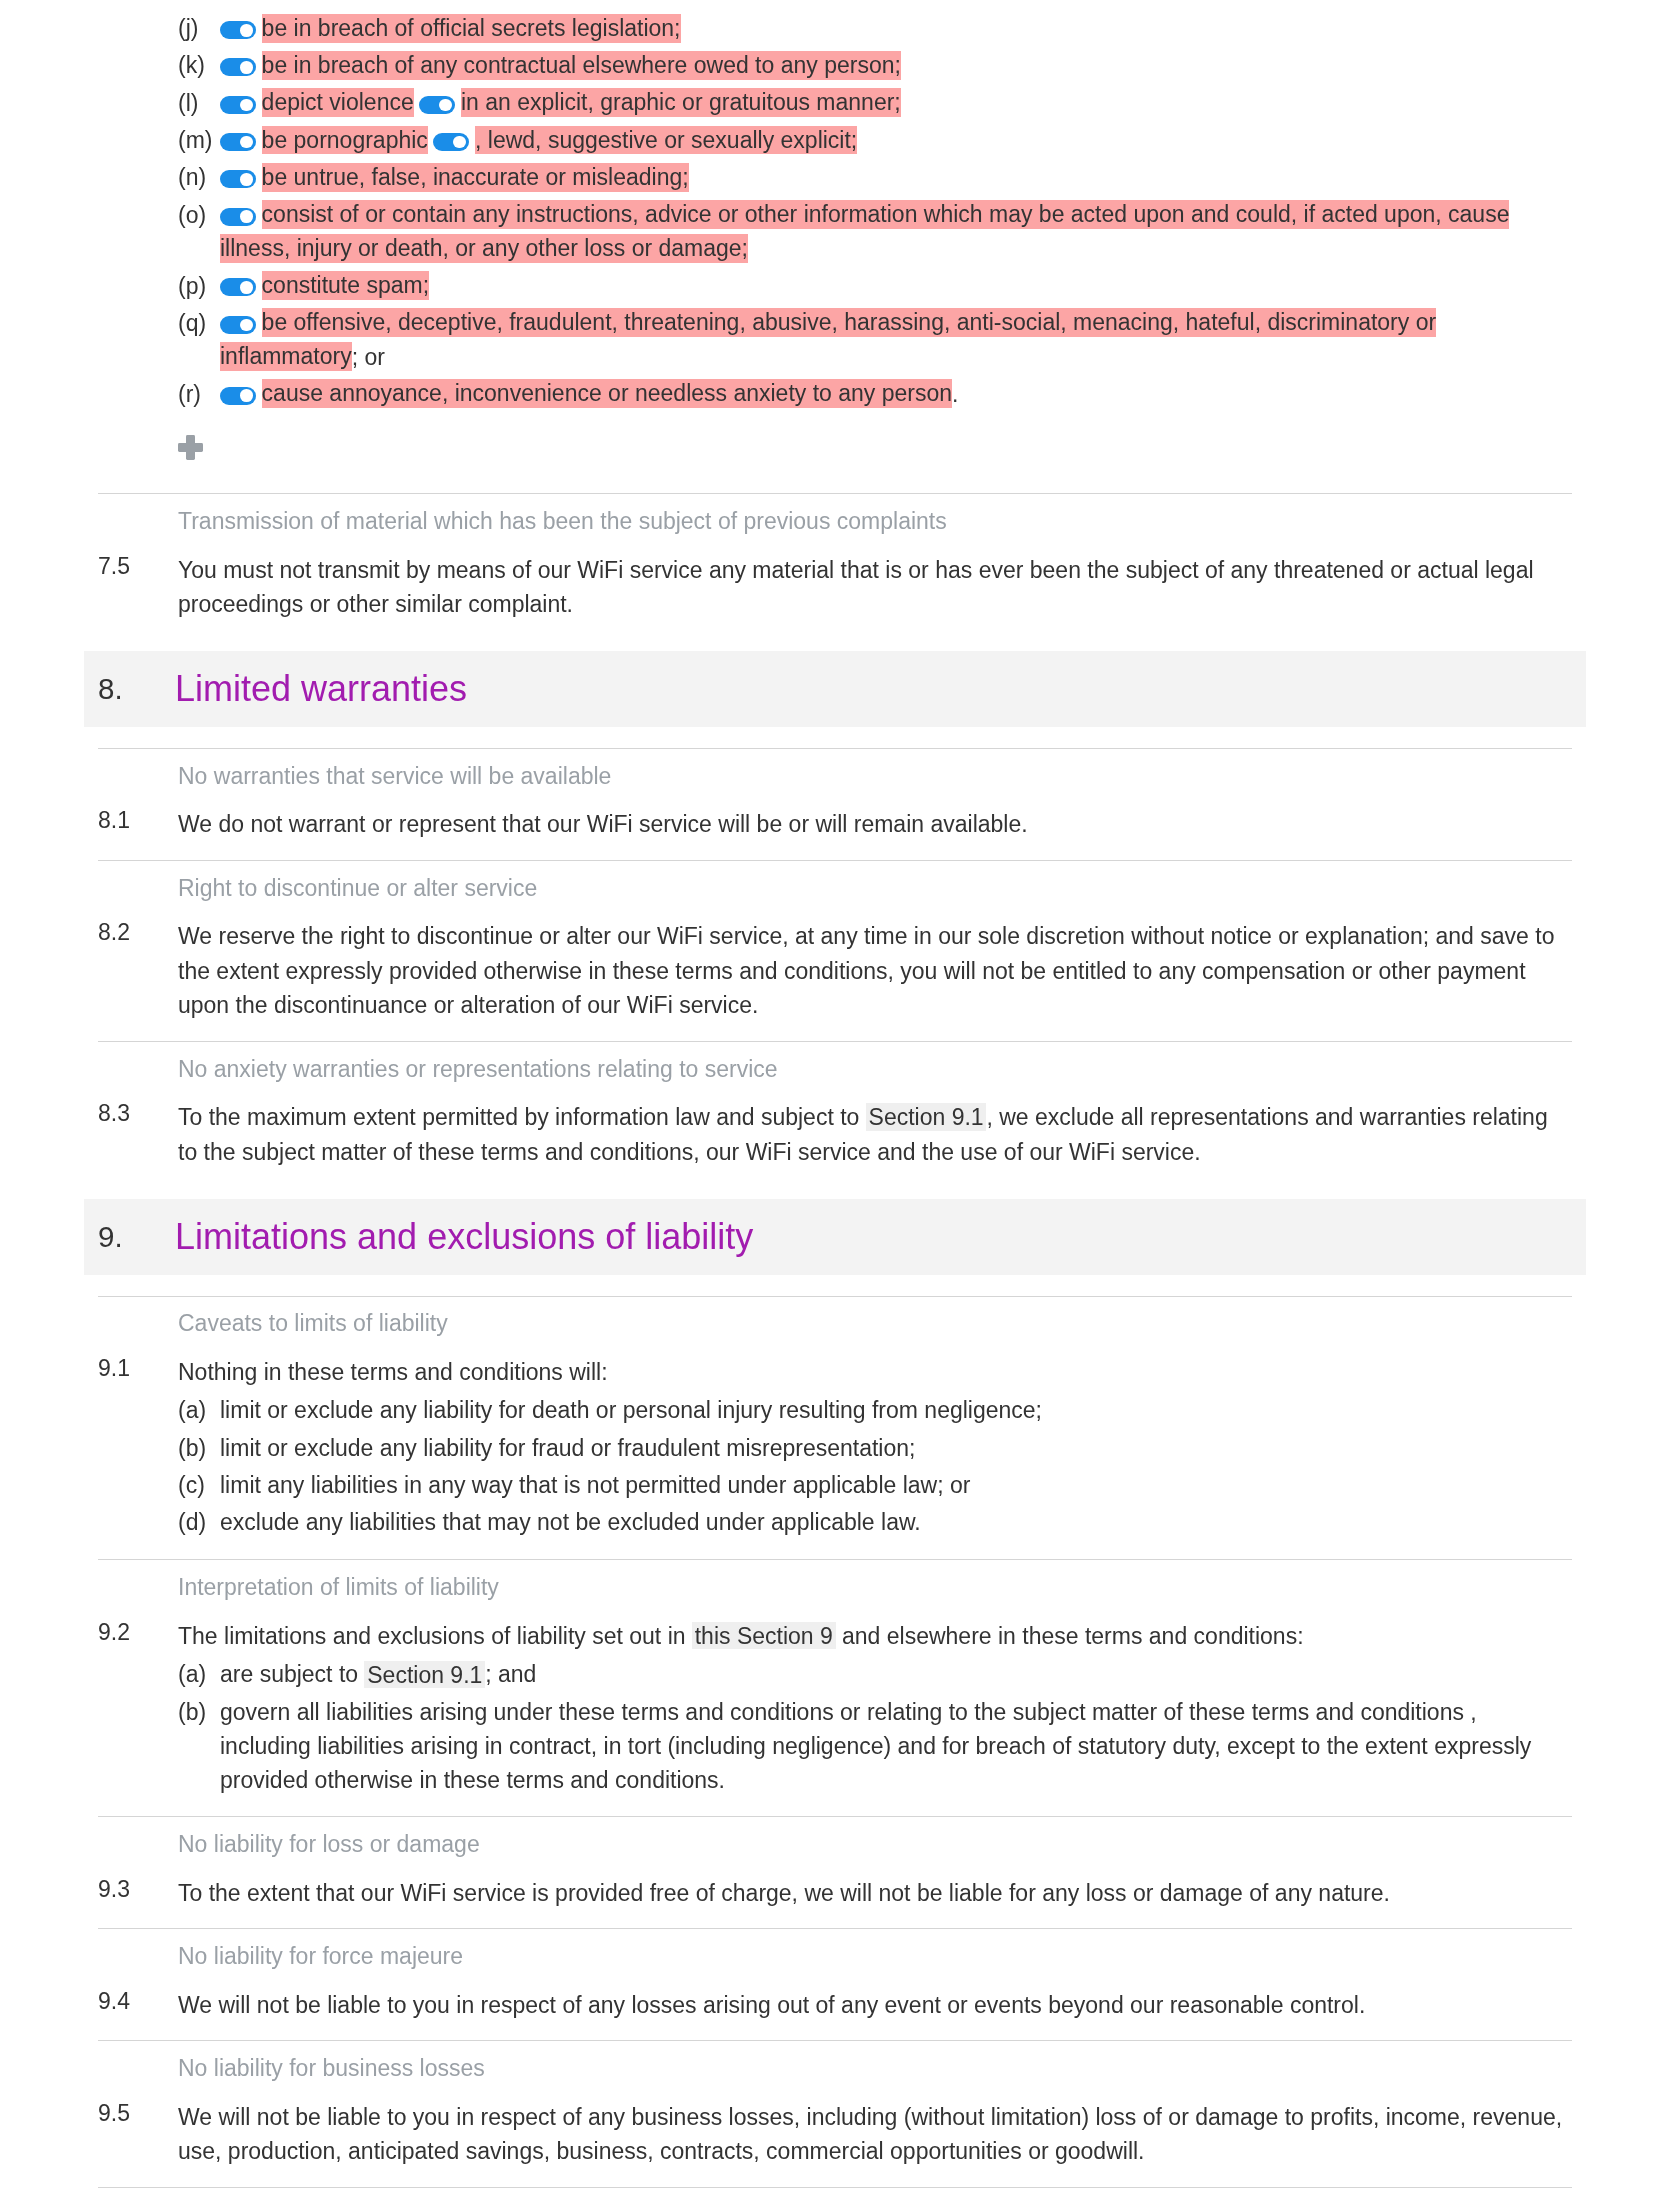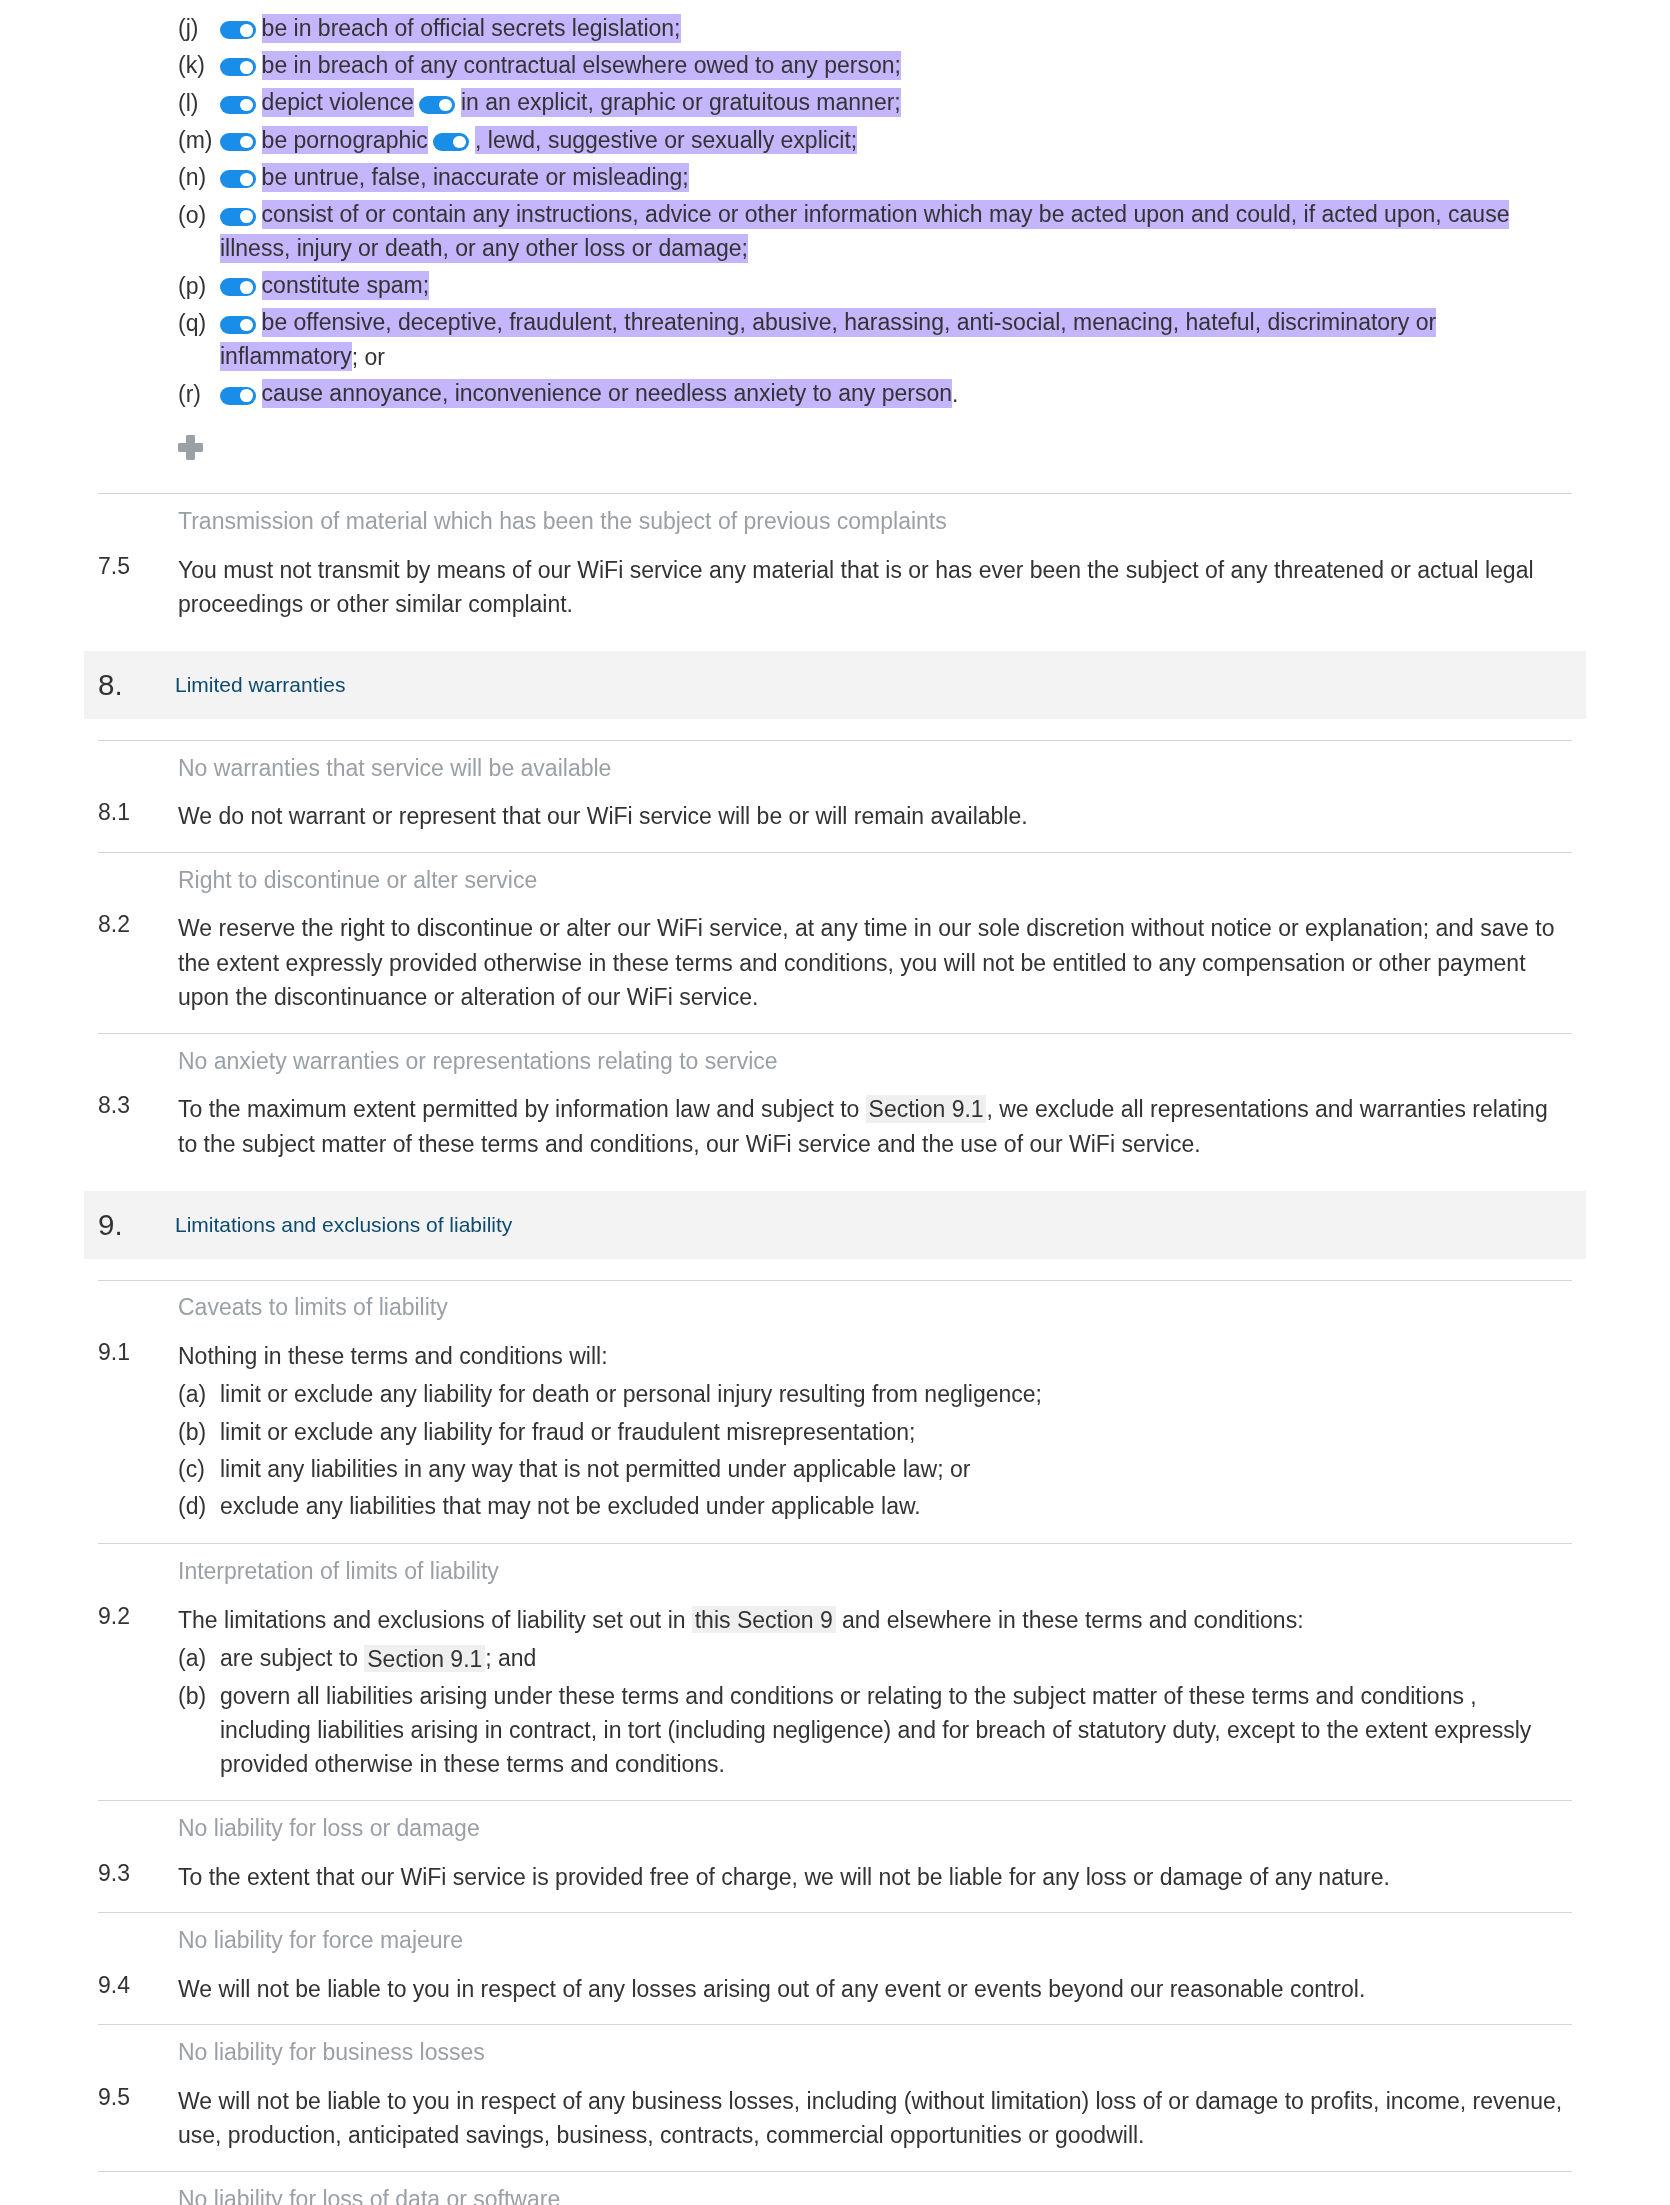--- a/index.html
+++ b/index.html
@@ -4,25 +4,25 @@
 <style>
 html,body{margin:0;padding:0;font-family:Arial,Helvetica,sans-serif;font-size:22.5px;color:#333;background:#fff}
 .page{width:1670px;margin:0 auto;padding:0 98px;box-sizing:border-box}
 .clause{display:flex;align-items:flex-start;padding:8.4px 0}
 .num{flex:0 0 80px;font-size:23px;color:#333}
 .body{flex:1;font-size:23px;line-height:1.5}
 .caption-row{border-top:0.7px solid #d5d5d5;padding:9.8px 0 5.6px 0;margin-top:9.8px}
 .caption{color:#9aa0a6;font-size:23px}
 .section{display:flex;align-items:center;background:#f3f3f3;padding:17px 14px;margin:21px -14px}
 .sec-num{flex:0 0 77px;font-size:29.5px;color:#333}
-.sec-title{font-size:21px;color:#0c4a6e}
+.sec-title{font-size:36px;color:#a21caf}
 .sub{display:flex;align-items:flex-start;margin:2.8px 0 1.4px 0}
 .sub-letter{flex:0 0 42px}
 .sub-body{flex:1;line-height:1.48}
-.hl{background:#c4b5fd;padding:1.4px 0}
+.hl{background:#fca5a5;padding:1.4px 0}
 .toggle{display:inline-block;width:36px;height:18px;background:#1a8de8;border-radius:9.8px;position:relative;vertical-align:middle;margin:0 5.6px 0 0}
 .toggle::after{content:"";position:absolute;width:12.6px;height:12.6px;background:#fff;border-radius:50%;top:2.8px;right:3.5px}
 .toggle-inline{margin:0 5.6px}
 .cross-icon{display:inline-block;width:25px;height:25px;position:relative;margin:5.6px 0 5.6px 0}
 .cross-icon::before,.cross-icon::after{content:"";position:absolute;background:#9aa0a6}
 .cross-icon::before{width:25px;height:8.4px;top:8.4px;left:0;border-radius:1.4px}
 .cross-icon::after{width:8.4px;height:25px;left:8.4px;top:0;border-radius:1.4px}
 .ref{background:#efefef;padding:0.7px 2.8px}
 .suffix{color:#333}
 .lettered-list{margin-top:4.2px}

